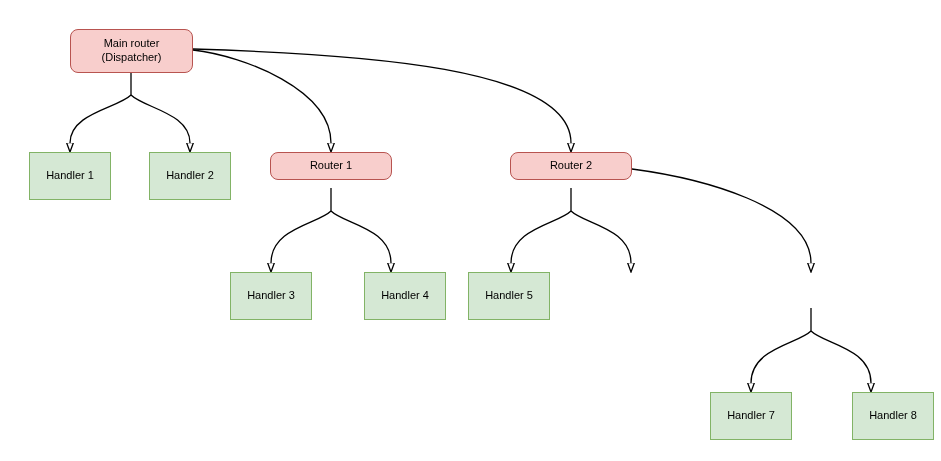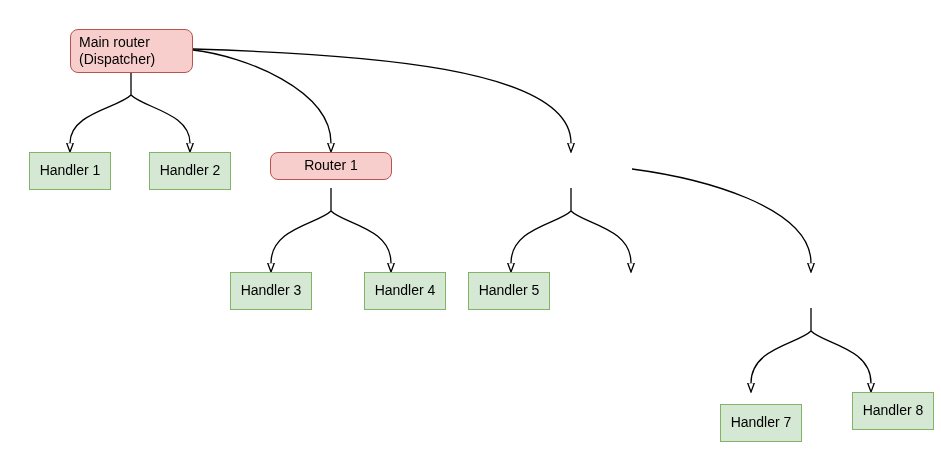--- a/index.html
+++ b/index.html
@@ -29,48 +29,49 @@
   .edges-layer path {
     fill: none;
     stroke: var(--edge);
     stroke-width: 1.3;
   }
   .node {
     position: absolute;
     display: flex;
     align-items: center;
     justify-content: center;
-    font-size: 14px;
+    text-align: center;
+    font-size: 11px;
     line-height: 1.25;
     color: var(--text);
   }
   .node.router {
     background: var(--router_fill);
     border: 1.3px solid var(--router_border);
     border-radius: 8px;
     width: 122px;
     height: 28px;
   }
   .node.handler {
     background: var(--handler_fill);
     border: 1.3px solid var(--handler_border);
     width: 82px;
-    height: 38px;
+    height: 48px;
   }
   #n-main { left: 70px;  top: 29px;  width: 123px; height: 44px; padding: 0 8px; }
   #n-r1   { left: 270px; top: 152px; }
   #n-r2   { left: 510px; top: 152px; }
   #n-r3   { left: 750px; top: 272px; }
   #n-h1   { left: 29px;  top: 152px; }
   #n-h2   { left: 149px; top: 152px; }
   #n-h3   { left: 230px; top: 272px; }
   #n-h4   { left: 350px; top: 272px; margin-left: 14px; }
   #n-h5   { left: 468px; top: 272px; }
   #n-h6   { left: 590px; top: 272px; }
-  #n-h7   { left: 710px; top: 404px; margin-left: 10px; }
+  #n-h7   { left: 710px; top: 392px; }
   #n-h8   { left: 852px; top: 392px; }
 </style>
 </head>
 <body>
 
 <div class="canvas">
 
   <svg class="edges-layer" width="941" height="461" viewBox="0 0 941 461" xmlns="http://www.w3.org/2000/svg">
     <defs>
       <marker id="arrow" markerUnits="userSpaceOnUse" markerWidth="10" markerHeight="8" refX="0.5" refY="3.5" orient="auto">
@@ -99,20 +100,21 @@
     <path d="M811,331 C798,344 751,348 751,383" marker-end="url(#arrow)"></path>
     <path d="M811,331 C824,344 871,348 871,383" marker-end="url(#arrow)"></path>
   </svg>
 
   <div id="n-main" class="node router">Main router (Dispatcher)</div>
 
   <div id="n-h1" class="node handler">Handler 1</div>
   <div id="n-h2" class="node handler">Handler 2</div>
 
   <div id="n-r1" class="node router">Router 1</div>
+  <div id="n-r2" class="node router">Router 2</div>
 
   <div id="n-h3" class="node handler">Handler 3</div>
   <div id="n-h4" class="node handler">Handler 4</div>
   <div id="n-h5" class="node handler">Handler 5</div>
 
 
   <div id="n-h7" class="node handler">Handler 7</div>
   <div id="n-h8" class="node handler">Handler 8</div>
 
 </div>

